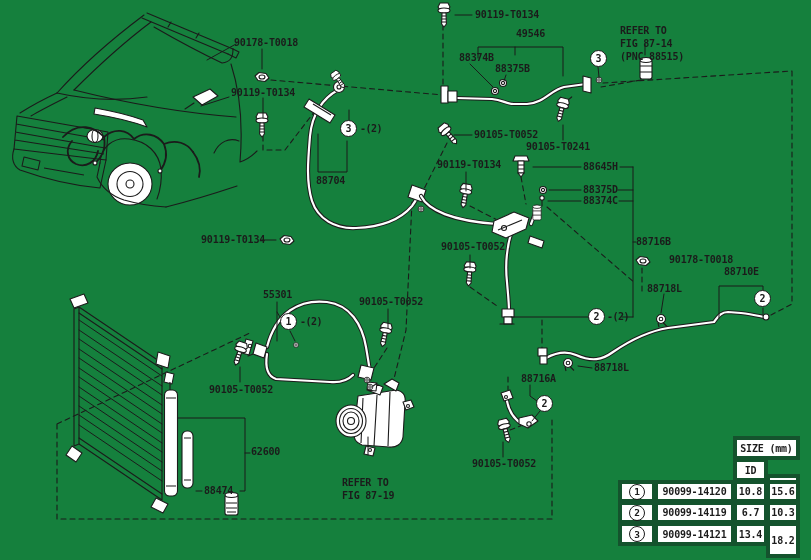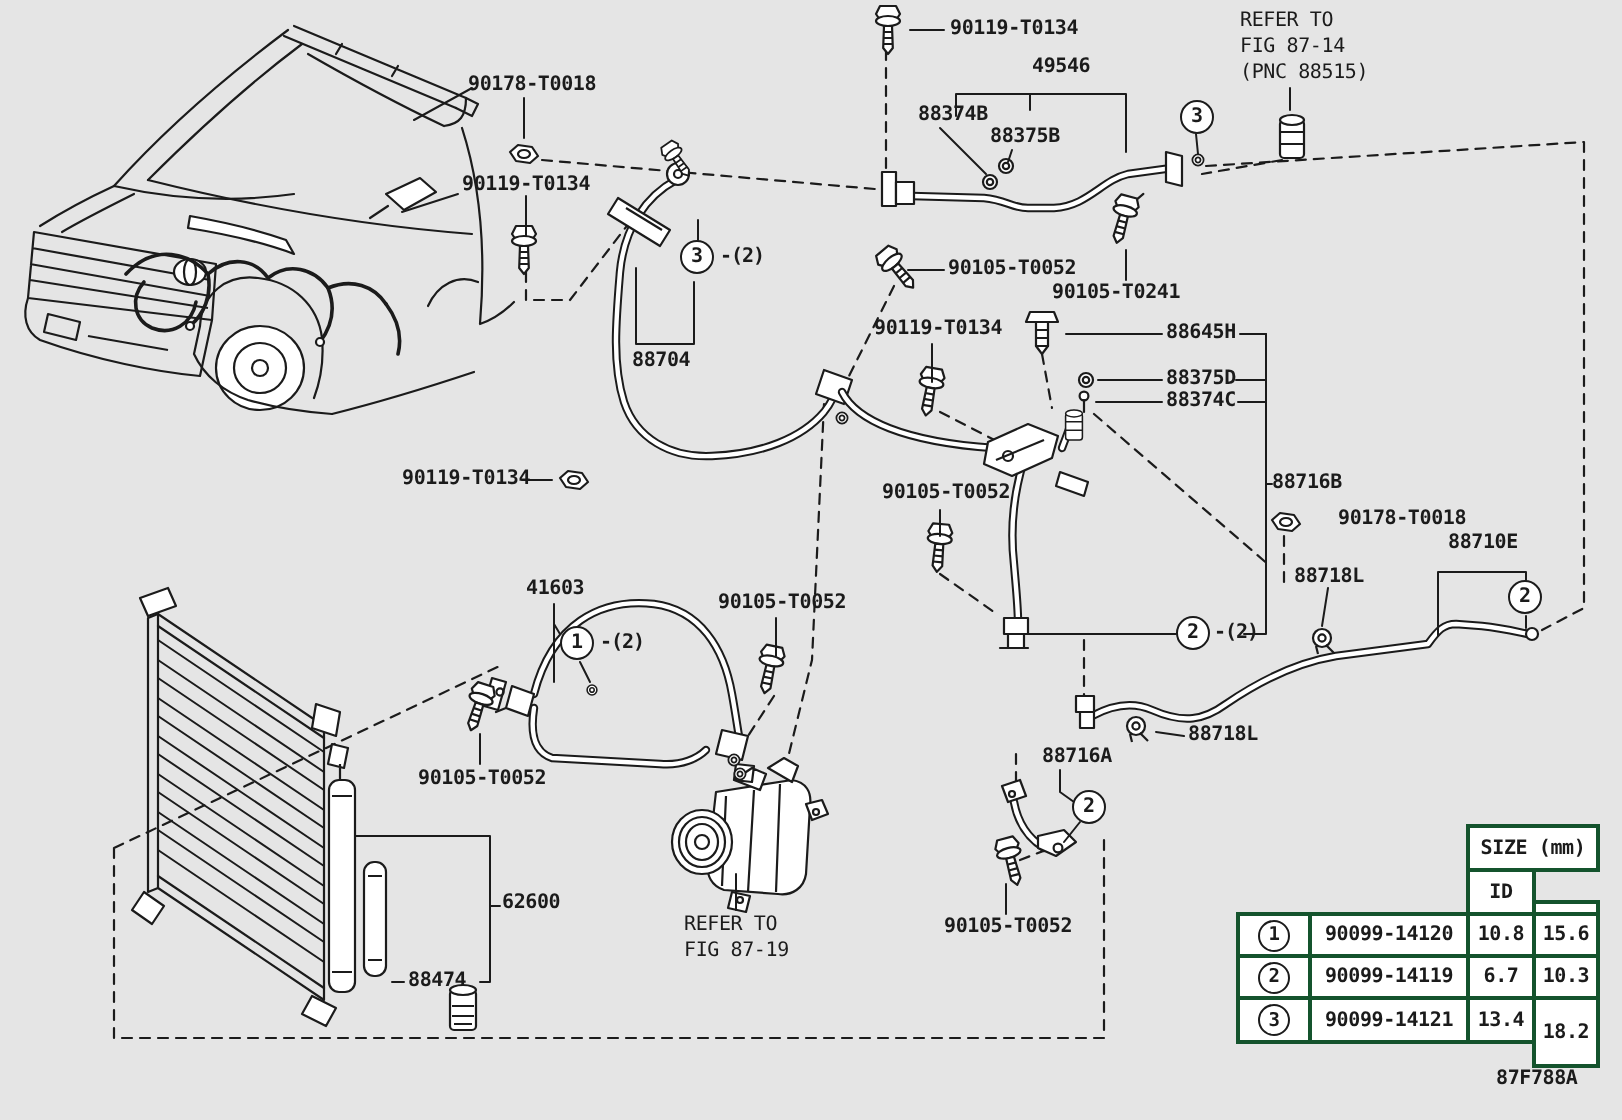--- a/index.html
+++ b/index.html
@@ -1,37 +1,37 @@
 <!DOCTYPE html>
 <html><head>
 <meta charset="utf-8">
 <style>
   html,body{margin:0;padding:0;background:#fff;}
-  .stage{position:relative;width:811px;height:560px;background:#e5e5e5;overflow:hidden;
+  .stage{position:relative;width:811px;height:560px;background:#15803d;overflow:hidden;
          font-family:"DejaVu Sans Mono","Liberation Mono",monospace;color:#1b1b1b;}
   svg.art{position:absolute;left:0;top:0;}
   .ln{stroke:#1b1b1b;fill:none;stroke-width:1.1;stroke-linecap:round;stroke-linejoin:round;}
   .thin{stroke-width:1;}
   .dash{stroke-dasharray:5 4;stroke-width:1.1;}
   .po{stroke:#1b1b1b;stroke-width:4.2;fill:none;stroke-linecap:round;stroke-linejoin:round;}
   .pi{stroke:#ffffff;stroke-width:2.2;fill:none;stroke-linecap:round;stroke-linejoin:round;}
   .fw{fill:#ffffff;stroke:#1b1b1b;stroke-width:1.1;stroke-linejoin:round;}
   .nf{fill:none;stroke:#1b1b1b;stroke-width:1.1;stroke-linejoin:round;}
   .bold2{stroke-width:1.8;}
   .lbl{position:absolute;font-weight:bold;font-size:10px;letter-spacing:-0.2px;
        white-space:nowrap;line-height:11px;}
-  .note{position:absolute;font-weight:normal;font-size:10px;letter-spacing:-0.2px;
-        white-space:pre;line-height:13px;}
+  .note{position:absolute;font-weight:bold;font-size:10px;letter-spacing:-0.2px;
+        white-space:pre;line-height:13px;margin-top:20px;}
   .co{position:absolute;width:17px;height:17px;border:1.6px solid #1b1b1b;border-radius:50%;
       display:flex;align-items:center;justify-content:center;font-size:10px;font-weight:bold;
       background:#fff;box-sizing:border-box;z-index:3;}
   .cosuf{position:absolute;font-size:10px;font-weight:bold;letter-spacing:-0.5px;z-index:3;}
-  .cell{position:absolute;border:2px solid #14532d;box-sizing:border-box;display:flex;
+  .cell{position:absolute;border:4px solid #14532d;box-sizing:border-box;display:flex;
         align-items:center;justify-content:center;font-weight:bold;font-size:10px;
-        letter-spacing:-0.2px;background:#fff;z-index:2;}
+        letter-spacing:-0.2px;background:#fff;z-index:2;margin-top:24px;}
   .tco{width:16px;height:16px;border:1.4px solid #1b1b1b;border-radius:50%;display:flex;
        align-items:center;justify-content:center;font-size:9.5px;font-weight:bold;box-sizing:border-box;}
 </style>
 </head>
 <body>
 
 <div class="stage">
 
 <svg class="art" width="811" height="560" viewBox="0 0 811 560">
   <defs>
@@ -287,21 +287,21 @@
 <div class="lbl" style="left:583px;top:161px">88645H</div>
 <div class="lbl" style="left:583px;top:184px">88375D</div>
 <div class="lbl" style="left:583px;top:195px">88374C</div>
 <div class="lbl" style="left:316px;top:175px">88704</div>
 <div class="lbl" style="left:441px;top:241px">90105-T0052</div>
 <div class="lbl" style="left:201px;top:234px">90119-T0134</div>
 <div class="lbl" style="left:636px;top:236px">88716B</div>
 <div class="lbl" style="left:669px;top:254px">90178-T0018</div>
 <div class="lbl" style="left:724px;top:266px">88710E</div>
 <div class="lbl" style="left:647px;top:283px">88718L</div>
-<div class="lbl" style="left:263px;top:289px">41603</div>
+<div class="lbl" style="left:263px;top:289px">55301</div>
 <div class="lbl" style="left:359px;top:296px">90105-T0052</div>
 <div class="lbl" style="left:594px;top:362px">88718L</div>
 <div class="lbl" style="left:521px;top:373px">88716A</div>
 <div class="lbl" style="left:209px;top:384px">90105-T0052</div>
 <div class="lbl" style="left:251px;top:446px">62600</div>
 <div class="lbl" style="left:204px;top:485px">88474</div>
 <div class="lbl" style="left:472px;top:458px">90105-T0052</div>
 <div class="lbl" style="left:748px;top:534px">87F788A</div>
 
 <div class="note" style="left:620px;top:4px">REFER TO

